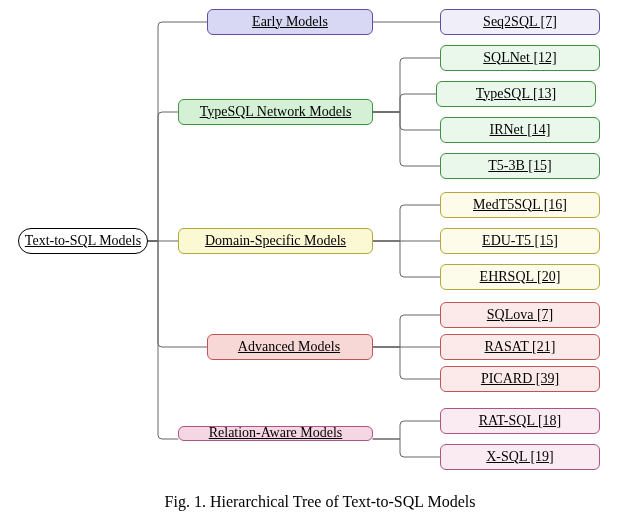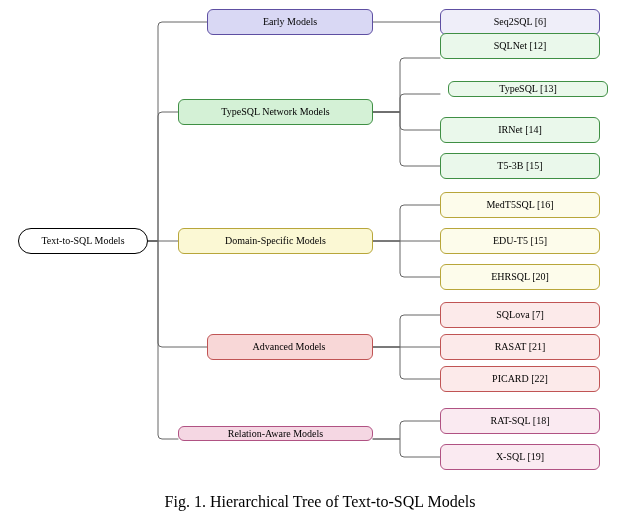--- a/index.html
+++ b/index.html
@@ -12,27 +12,28 @@
       background: #ffffff;
       width: 640px;
       height: 525px;
       position: relative;
       overflow: hidden;
     }
     .node {
       position: absolute;
       border-radius: 6px;
       padding: 5px 10px;
-      font-size: 10px;
+      font-size: 14px;
       line-height: 1.2;
       text-align: center;
       display: flex;
       align-items: center;
       justify-content: center;
       white-space: nowrap;
+      text-decoration: underline;
     }
     .root {
       border: 1px solid #000;
       background: #fff;
     }
     .cat {
       border-width: 1px;
       border-style: solid;
     }
     .leaf {
@@ -104,31 +105,31 @@
 </svg>
 
 <div class="node root" style="left:18px; top:228px; width:130px; height:26px;border-radius:13px;">Text-to-SQL Models</div>
 
 <div class="node cat purple-cat" style="left:207px; top:9px; width:166px; height:26px;">Early Models</div>
 <div class="node cat green-cat" style="left:178px; top:99px; width:195px; height:26px;">TypeSQL Network Models</div>
 <div class="node cat yellow-cat" style="left:178px; top:228px; width:195px; height:26px;">Domain-Specific Models</div>
 <div class="node cat red-cat" style="left:207px; top:334px; width:166px; height:26px;">Advanced Models</div>
 <div class="node cat pink-cat" style="left:178px; top:426px; width:195px; height:15px;">Relation-Aware Models</div>
 
-<div class="node leaf purple-leaf" style="left:440px; top:9px; width:160px; height:26px;">Seq2SQL [6]</div>
+<div class="node leaf purple-leaf" style="left:440px; top:9px; width:160px; height:26px;">Seq2SQL [7]</div>
 
-<div class="node leaf green-leaf" style="left:440px; top:33px; width:160px; height:26px;">SQLNet [12]</div>
-<div class="node leaf green-leaf" style="left:448px; top:81px; width:160px; height:16px;">TypeSQL [13]</div>
+<div class="node leaf green-leaf" style="left:440px; top:45px; width:160px; height:26px;">SQLNet [12]</div>
+<div class="node leaf green-leaf" style="left:436px; top:81px; width:160px; height:26px;">TypeSQL [13]</div>
 <div class="node leaf green-leaf" style="left:440px; top:117px; width:160px; height:26px;">IRNet [14]</div>
 <div class="node leaf green-leaf" style="left:440px; top:153px; width:160px; height:26px;">T5-3B [15]</div>
 
 <div class="node leaf yellow-leaf" style="left:440px; top:192px; width:160px; height:26px;">MedT5SQL [16]</div>
 <div class="node leaf yellow-leaf" style="left:440px; top:228px; width:160px; height:26px;">EDU-T5 [15]</div>
 <div class="node leaf yellow-leaf" style="left:440px; top:264px; width:160px; height:26px;">EHRSQL [20]</div>
 
 <div class="node leaf red-leaf" style="left:440px; top:302px; width:160px; height:26px;">SQLova [7]</div>
 <div class="node leaf red-leaf" style="left:440px; top:334px; width:160px; height:26px;">RASAT [21]</div>
-<div class="node leaf red-leaf" style="left:440px; top:366px; width:160px; height:26px;">PICARD [22]</div>
+<div class="node leaf red-leaf" style="left:440px; top:366px; width:160px; height:26px;">PICARD [39]</div>
 
 <div class="node leaf pink-leaf" style="left:440px; top:408px; width:160px; height:26px;">RAT-SQL [18]</div>
 <div class="node leaf pink-leaf" style="left:440px; top:444px; width:160px; height:26px;">X-SQL [19]</div>
 
 <div class="caption" style="top:493px;">Fig. 1.   Hierarchical Tree of Text-to-SQL Models</div>
 
 </body></html>

